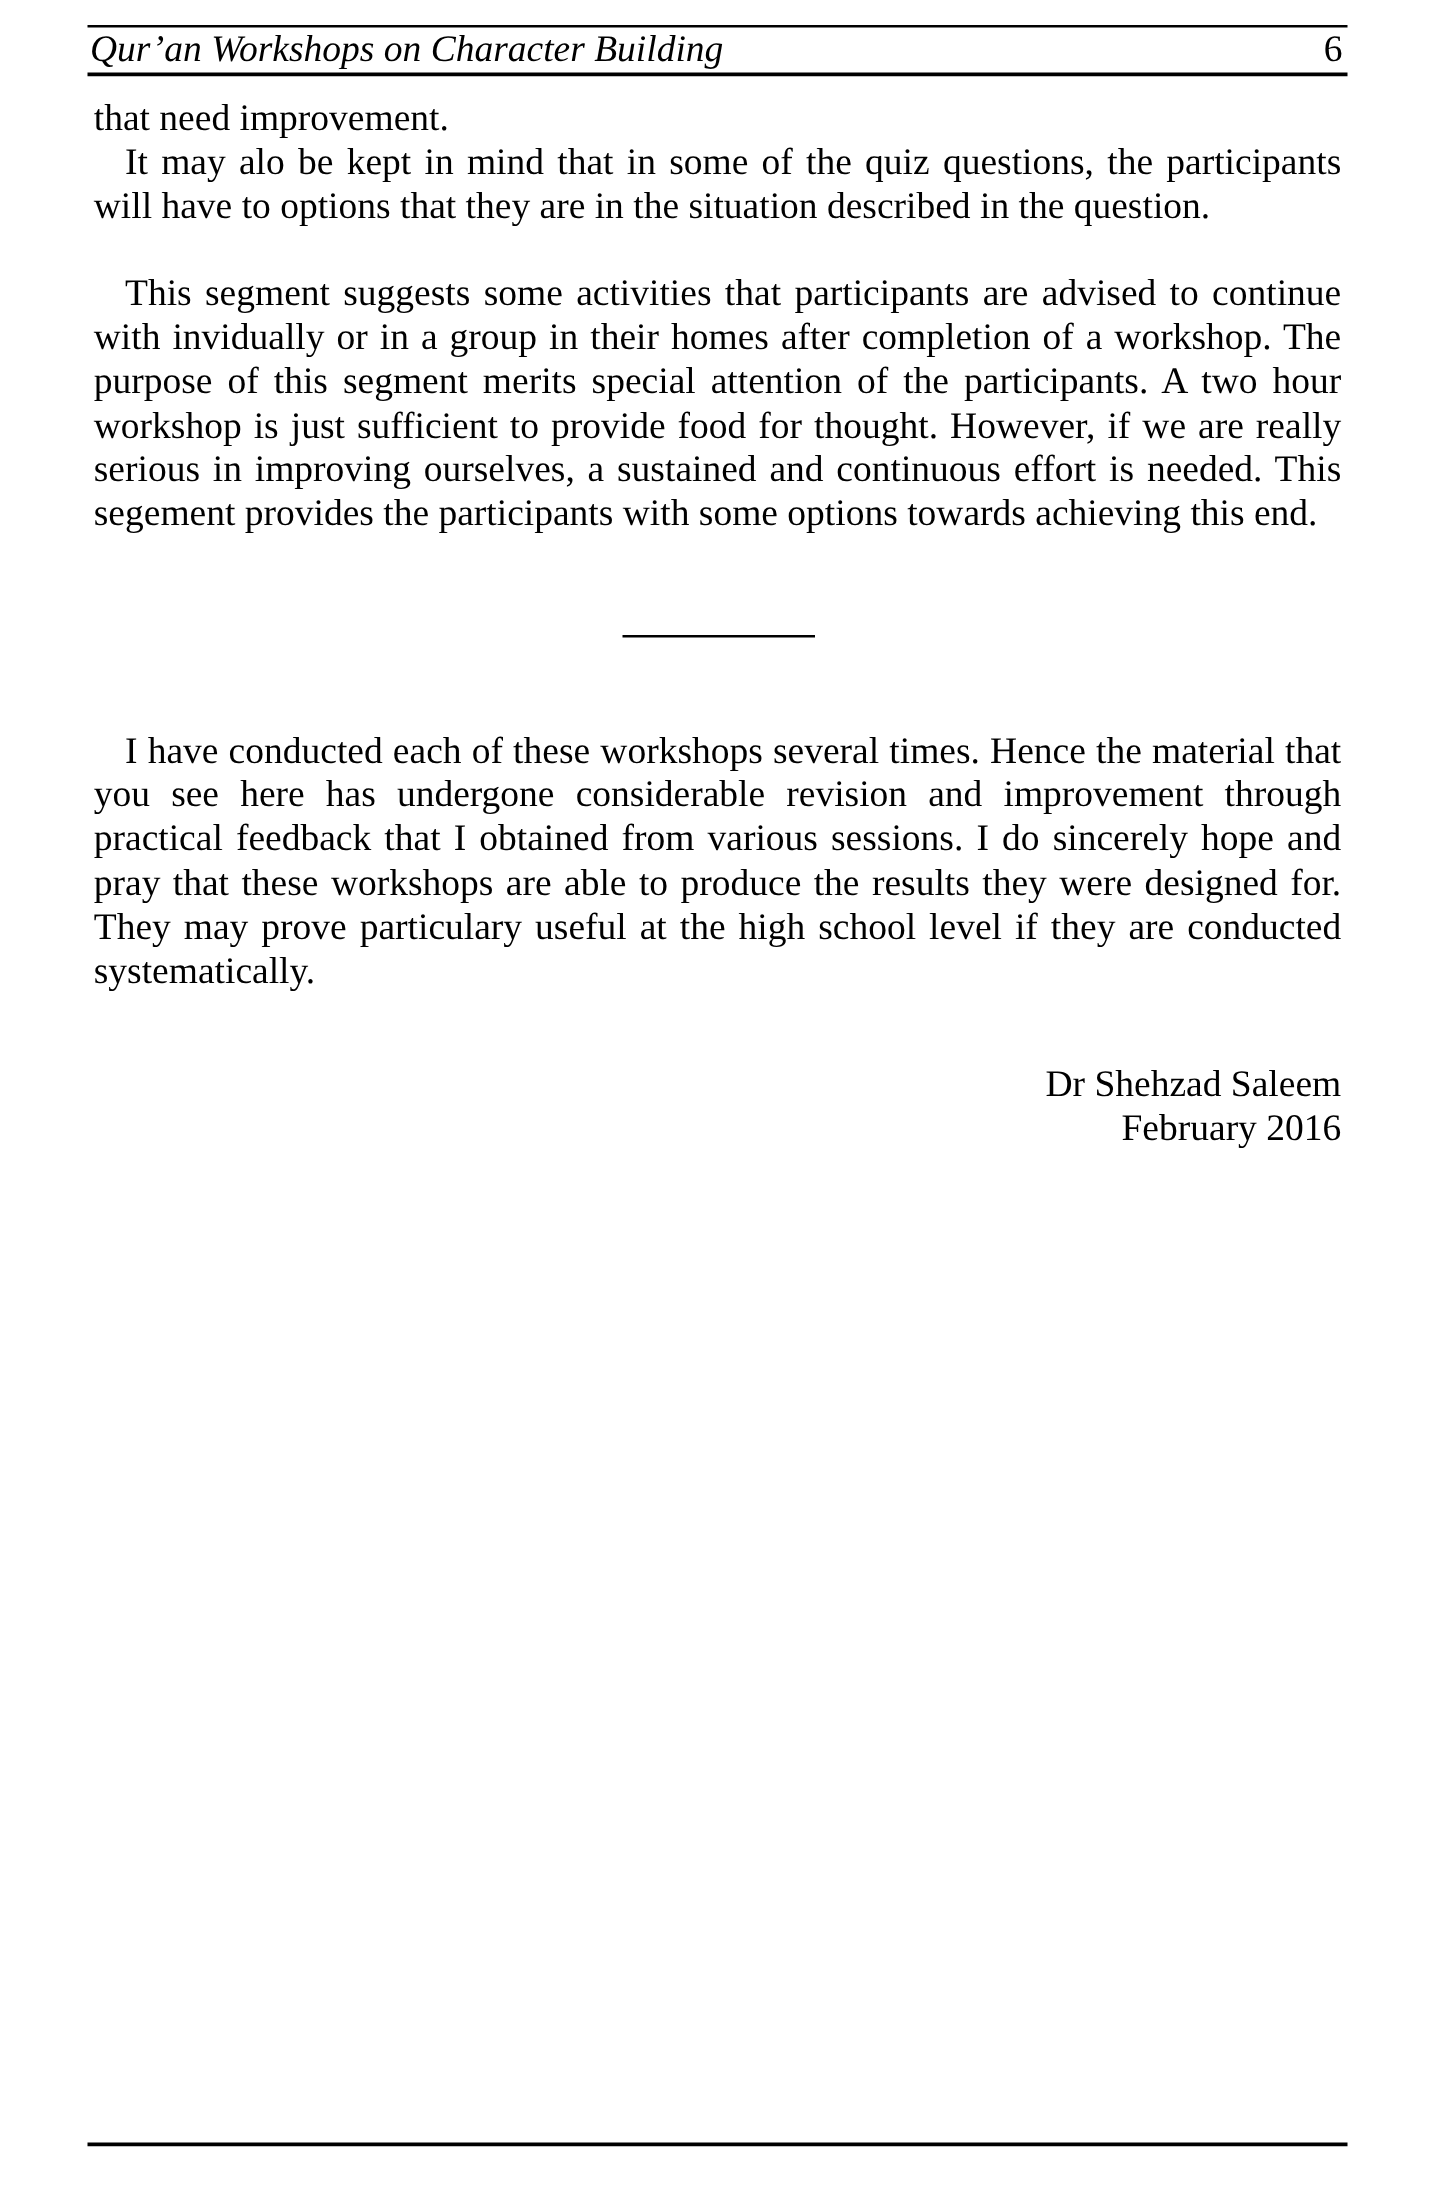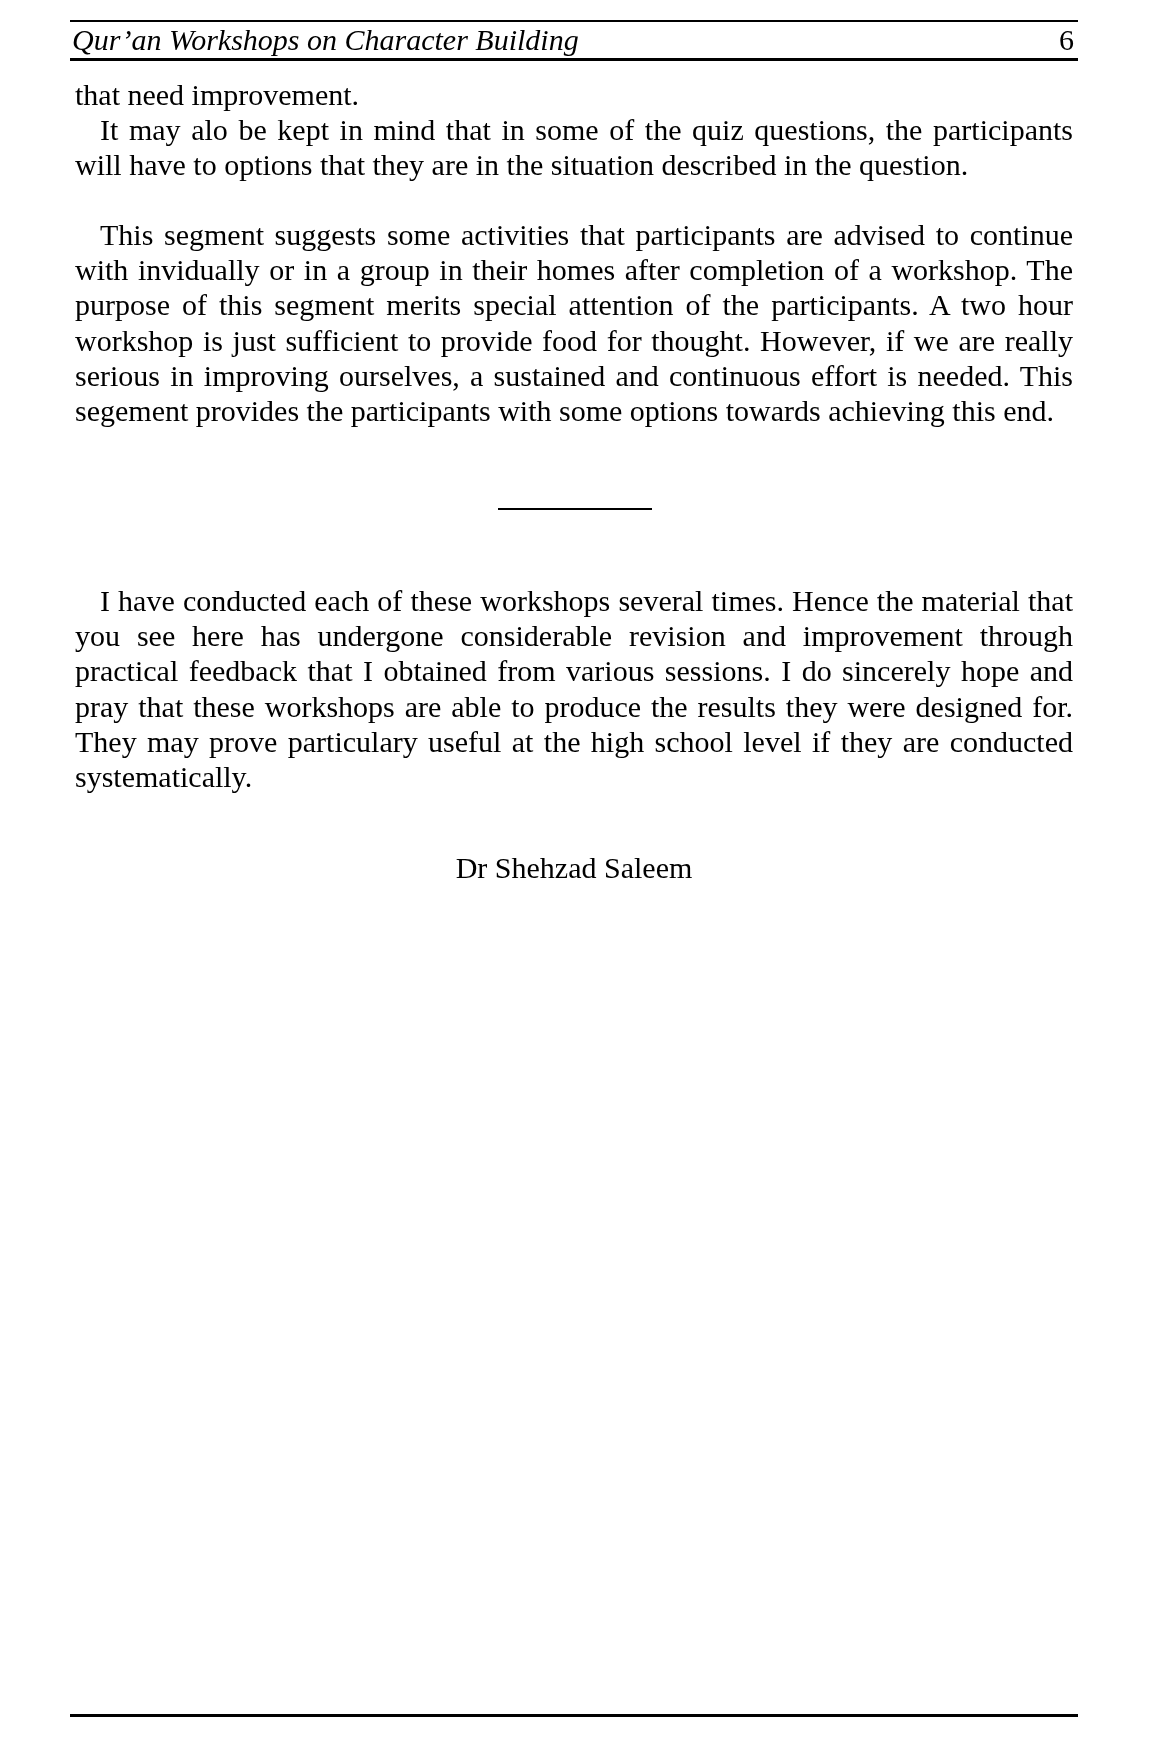--- a/index.html
+++ b/index.html
@@ -15,21 +15,21 @@
   .page-number { position: absolute; right: 2px; top: 0; }
   .block { position: absolute; left: 75px; width: 998px; font-size: 30px; line-height: 35.2px;
            text-align: justify; }
   .block p { margin: 0; }
   .indent { text-indent: 25px; }
   .last-left { text-align-last: left; }
   .b1 { top: 77px; }
   .b2 { top: 217px; }
   .separator { position: absolute; left: 498px; top: 508px; width: 154px; height: 2px; background: #000; }
   .b3 { top: 583px; }
-  .b4 { top: 850px; text-align: center; }
+  .b4 { top: 850px; text-align: right; }
 </style>
 </head>
 <body>
 
 <div class="rule rule-top"></div>
 <div class="running-head">
   <span class="running-title">Qur’an Workshops on Character Building</span>
   <span class="page-number">6</span>
 </div>
 <div class="rule rule-header"></div>
@@ -44,15 +44,16 @@
 </div>
 
 <div class="separator"></div>
 
 <div class="block b3">
   <p class="indent last-left">I have conducted each of these workshops several times. Hence the material that you see here has undergone considerable revision and improvement through practical feedback that I obtained from various sessions. I do sincerely hope and pray that these workshops are able to produce the results they were designed for. They may prove particulary useful at the high school level if they are conducted systematically.</p>
 </div>
 
 <div class="block b4">
   <p>Dr Shehzad Saleem</p>
+  <p>February 2016</p>
 </div>
 
 <div class="rule rule-bottom"></div>
 
 </body></html>

